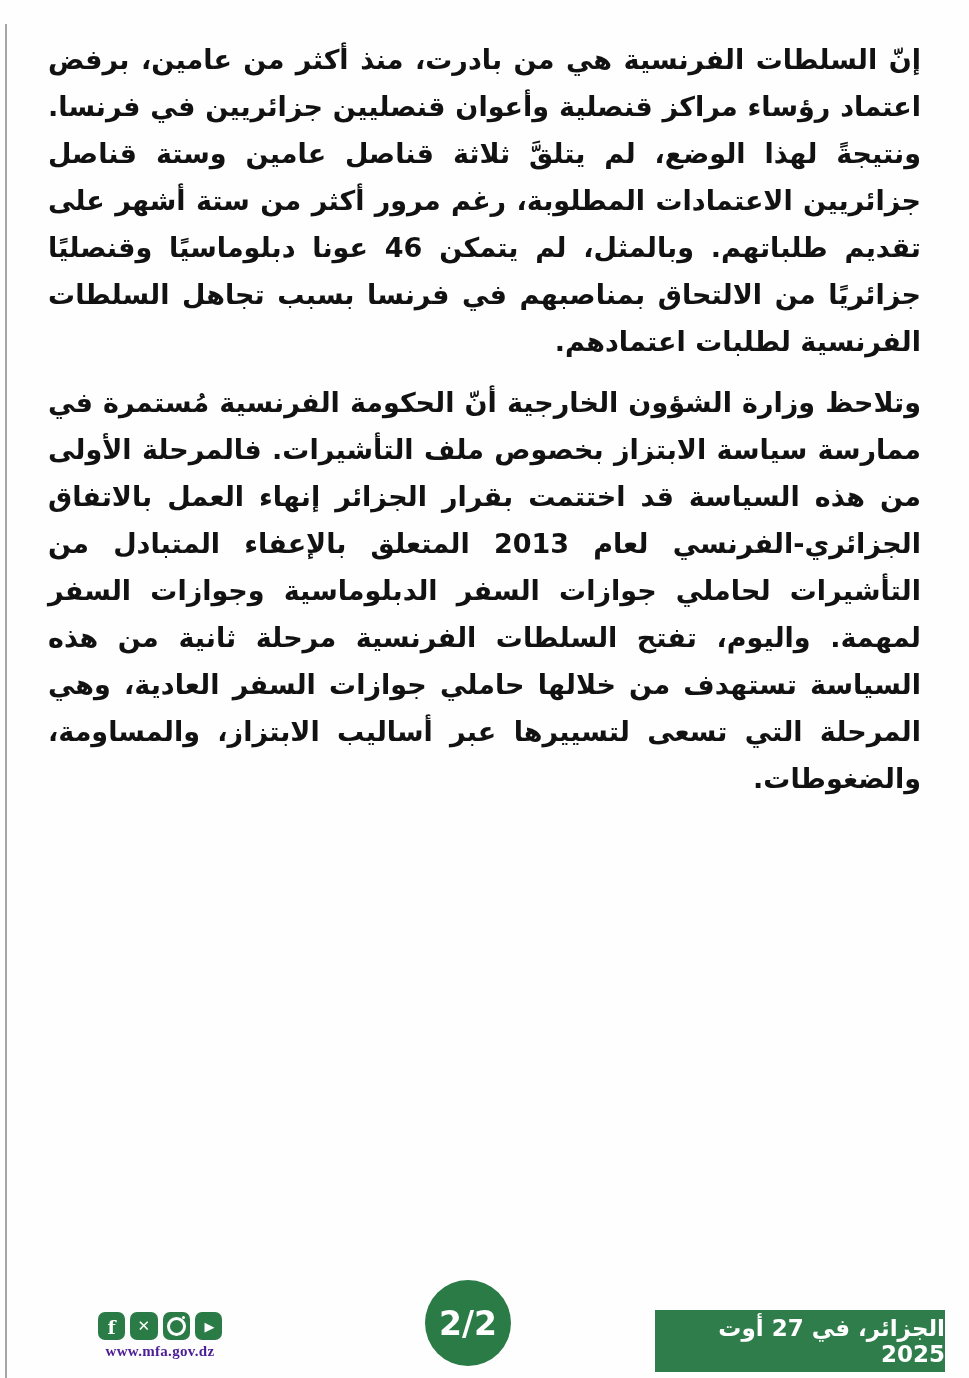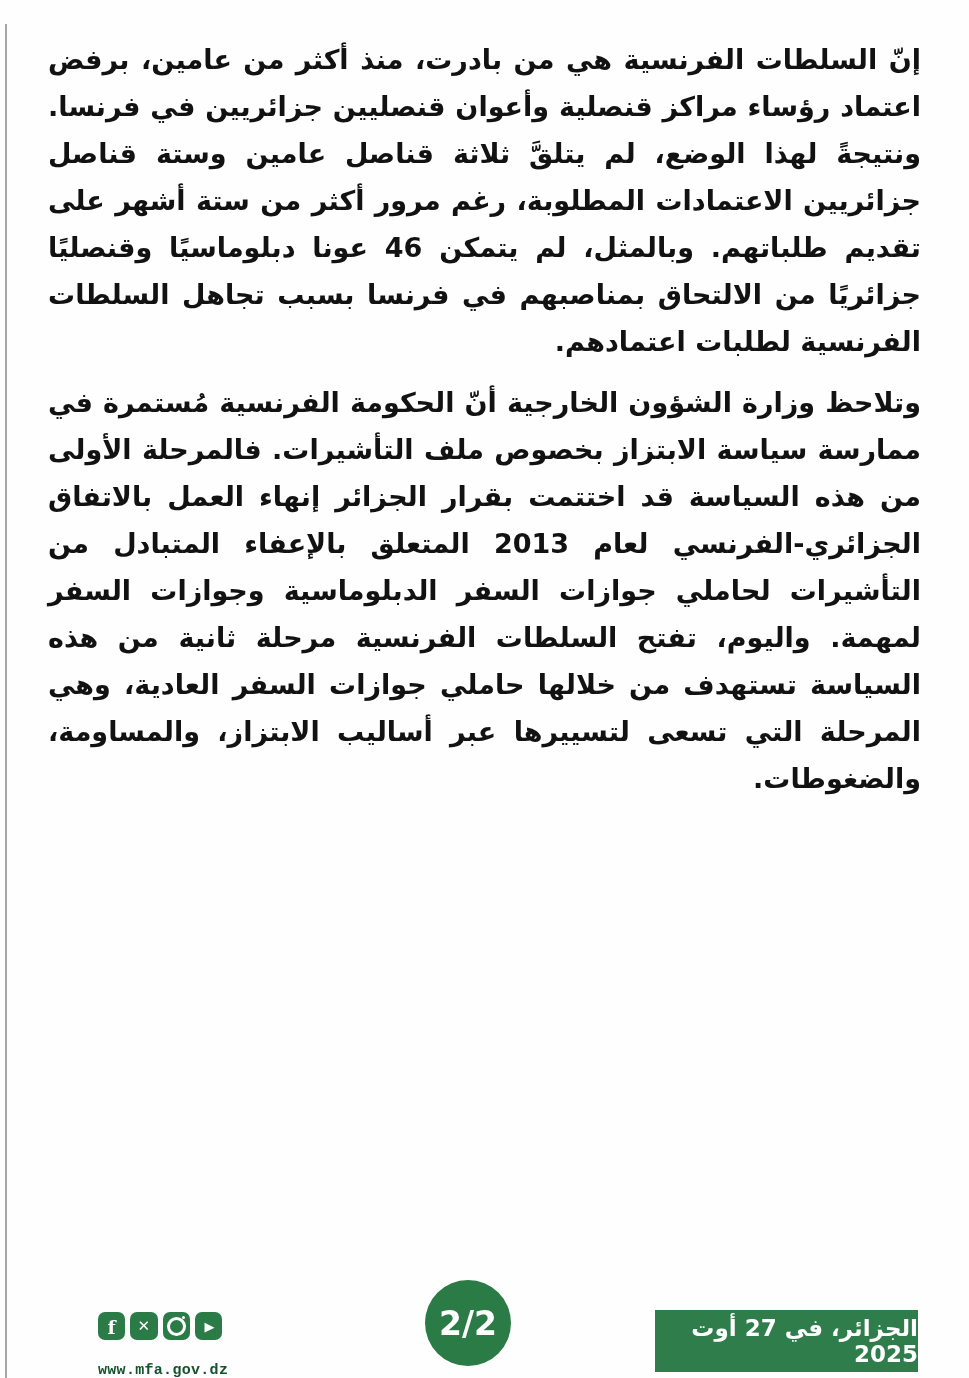--- a/index.html
+++ b/index.html
@@ -49,44 +49,44 @@
     display: flex; align-items: center; justify-content: center;
     box-sizing: border-box;
     position: relative;
   }
   .fb-glyph { font-family: "DejaVu Serif", serif; font-weight: 700; font-size: 19px; line-height: 1; margin-top: 2px; }
   .x-glyph  { font-weight: 700; font-size: 15px; line-height: 1; }
   .ig-ring  { width: 13px; height: 13px; border: 3px solid #fff; border-radius: 50%; display: block; }
   .ig-dot   { position: absolute; top: 4px; right: 5px; width: 3px; height: 3px; background: #fff; border-radius: 50%; }
   .yt-glyph { font-size: 13px; line-height: 1; margin-left: 2px; }
   .website-url {
-    margin-top: 22px;
-    color: #14532d;
+    margin-top: 3px;
+    color: #4c1d95;
     font-weight: 700;
     font-size: 15px;
     letter-spacing: 0.3px;
-    font-family: Liberation Mono, monospace;
+    font-family: Liberation Serif, serif;
   }
   .page-circle {
     position: absolute;
     left: 425px;
     top: 1280px;
     width: 86px; height: 86px;
     border-radius: 50%;
     background: #2a7b45;
     color: #fff;
     font-weight: 700;
     font-size: 33px;
     display: flex; align-items: center; justify-content: center;
   }
   .date-box {
     position: absolute;
     left: 655px;
     top: 1310px;
-    width: 263px;
+    width: 290px;
     height: 62px;
     background: #2e7d4a;
     color: #ffffff;
     direction: rtl;
     font-weight: 700;
     font-size: 23px;
     display: flex; align-items: center; justify-content: center;
   }
 </style>
 </head>

